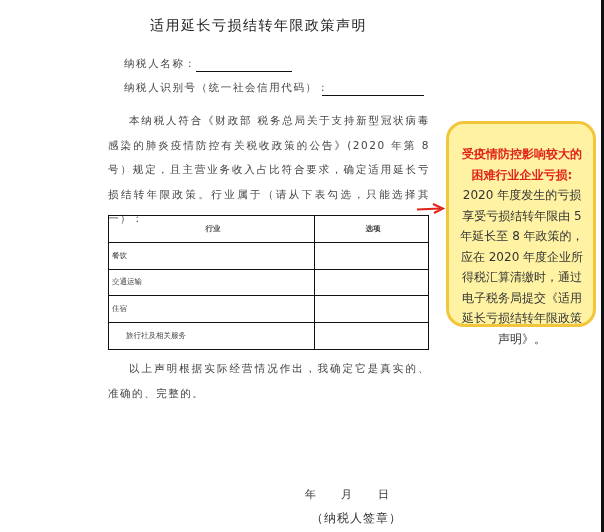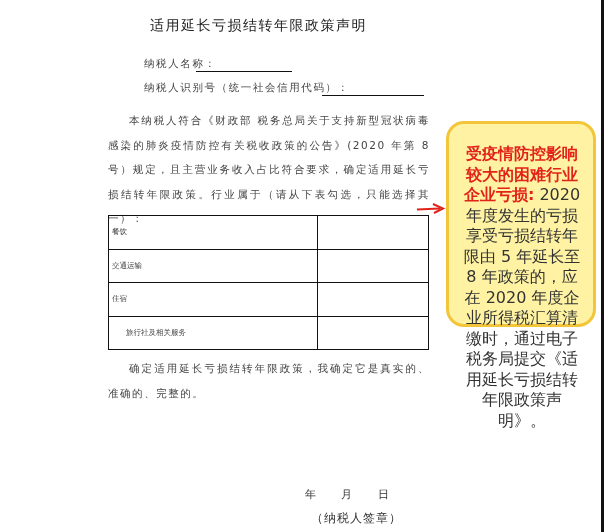--- a/index.html
+++ b/index.html
@@ -7,21 +7,21 @@
       width: 604px; height: 532px; position: relative; overflow: hidden;
       background: #ffffff;
       font-family: "DejaVu Sans", "Liberation Sans", sans-serif;
       color: #333333;
     }
     .edge-right { position: absolute; left: 601px; top: 0; width: 3px; height: 532px; background: #111; }
     .title {
       position: absolute; left: 150px; top: 17px; width: 240px; text-align: left;
       font-size: 14px; letter-spacing: 1.5px; color: #222;
     }
-    .field-label { position: absolute; font-size: 10.5px; letter-spacing: 1.6px; color: #444; margin-left: 20px; }
+    .field-label { position: absolute; font-size: 10.5px; letter-spacing: 1.6px; color: #444; }
     .underline { position: absolute; height: 1px; background: #111; }
     .para {
       position: absolute; left: 108px; width: 322px;
       font-size: 10.5px; line-height: 24.5px; letter-spacing: 1.55px; color: #444;
       text-align: justify; text-indent: 21px;
     }
     table.industry {
       position: absolute; left: 108px; top: 215px; width: 321px; height: 135px;
       border-collapse: collapse; font-size: 7.5px; color: #444;
     }
@@ -31,61 +31,65 @@
     table.industry th { text-align: center; font-weight: bold; }
     table.industry td.opt { text-align: center; width: 110px; padding: 0; }
     table.industry td.sub { padding-left: 17px; }
     .date-line { position: absolute; top: 487px; font-size: 11px; color: #333; }
     .sign { position: absolute; left: 311px; top: 510px; font-size: 12px; color: #333; letter-spacing: 1px; }
     .arrow { position: absolute; left: 416px; top: 203px; width: 30px; height: 12px; }
     .callout {
       position: absolute; left: 446px; top: 121px; width: 150px; height: 206px;
       background: #FFF3A3; border: 3px solid #F2C53A; border-radius: 18px;
       box-sizing: border-box; padding: 20px 8px 0 10px;
-      font-size: 16px; line-height: 20.5px; color: #333; text-align: center;
+      font-size: 12px; line-height: 20.5px; color: #333; text-align: center;
     }
     .callout .red { color: #E2231A; font-weight: bold; }
   </style>
 </head>
 <body>
 
 <div class="edge-right"></div>
 
 <div class="title">适用延长亏损结转年限政策声明</div>
 
 <div class="field-label" style="left:124px; top:57px;">纳税人名称：</div>
 <div class="underline" style="left:196px; top:71px; width:96px;"></div>
 
 <div class="field-label" style="left:124px; top:81px;">纳税人识别号（统一社会信用代码）：</div>
 <div class="underline" style="left:322px; top:95px; width:102px;"></div>
 
 <div class="para" style="top:108px;">本纳税人符合《财政部 税务总局关于支持新型冠状病毒感染的肺炎疫情防控有关税收政策的公告》(2020 年第 8 号）规定，且主营业务收入占比符合要求，确定适用延长亏损结转年限政策。行业属于（请从下表勾选，只能选择其一）：</div>
 
 <table class="industry">
   <tbody>
+      <tr>
+    <th>行业</th>
+    <th style="width:110px;">选项</th>
+  </tr>
   <tr>
     <td>餐饮</td>
     <td class="opt"></td>
   </tr>
   <tr>
     <td>交通运输</td>
     <td class="opt"></td>
   </tr>
   <tr>
     <td>住宿</td>
     <td class="opt"></td>
   </tr>
   <tr>
     <td class="sub">旅行社及相关服务</td>
     <td class="opt"></td>
   </tr>
 </tbody>
   </table>
 
-<div class="para" style="top:356px;">确定适用延长亏损结转年限政策，我确定它是真实的、准确的、完整的。</div>
+<div class="para" style="top:356px;">以上声明根据实际经营情况作出，我确定它是真实的、准确的、完整的。</div>
 
 <span class="date-line" style="left:305px;">年</span>
 <span class="date-line" style="left:341px;">月</span>
 <span class="date-line" style="left:378px;">日</span>
 <div class="sign">（纳税人签章）</div>
 
 <svg class="arrow" viewBox="0 0 30 12">
   <line x1="1" y1="6.5" x2="24" y2="5.5" stroke="#E2231A" stroke-width="2"></line>
   <polyline points="17,1 27,5.5 18,10" fill="none" stroke="#E2231A" stroke-width="2"></polyline>
 </svg>

